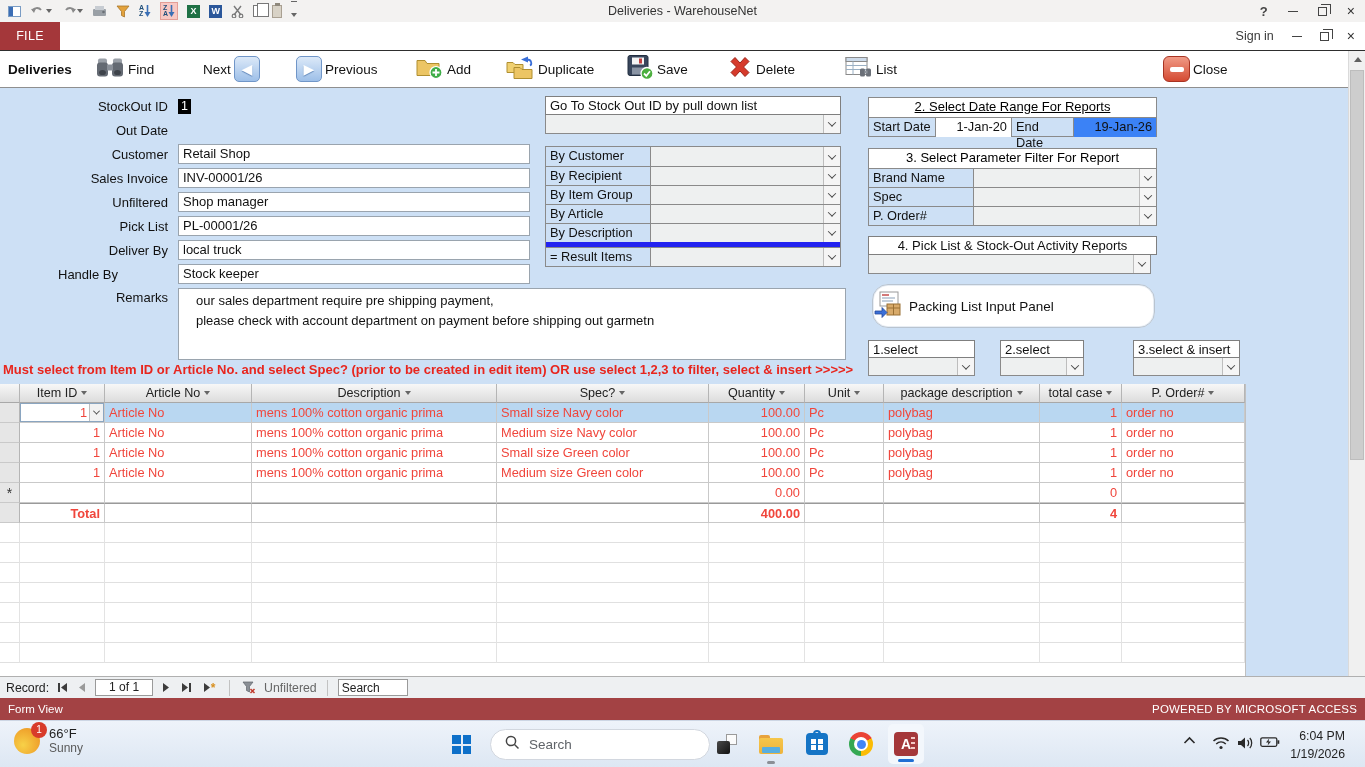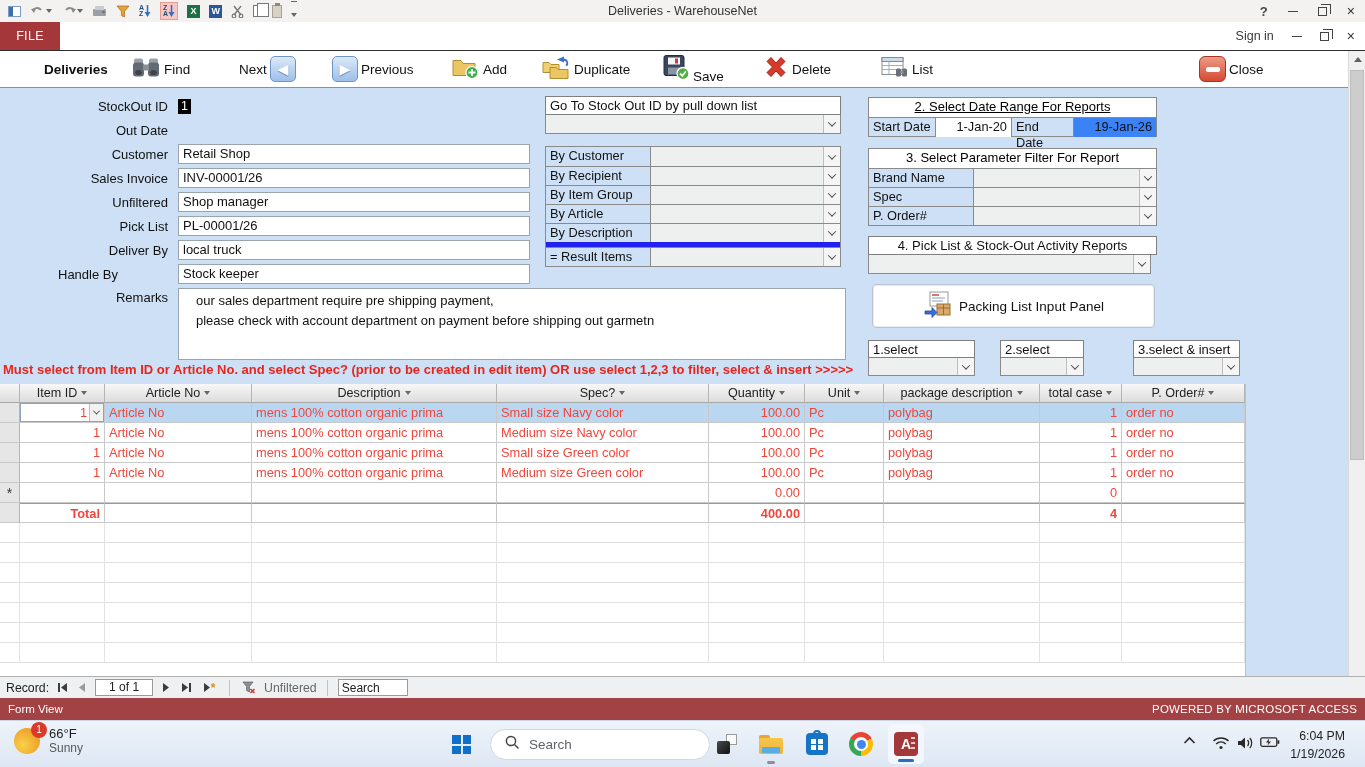--- a/index.html
+++ b/index.html
@@ -27,21 +27,21 @@
   .paste-ic { width:10px; height:13px; border:1px solid #a9a092; background:#d8d2c6; position:relative; }
   .paste-ic::before { content:""; position:absolute; left:1.5px; top:-2.5px; width:5px; height:3px; background:#8f887c; }
 
   
   .menurow { position:absolute; top:22px; left:0; right:0; height:29px; background:#fff; border-bottom:1px solid #2e2e2e; }
   .file-tab { position:absolute; left:0; top:0; width:60px; height:28px; background:#a4373a; color:#fff; display:flex; align-items:center; justify-content:center; font-size:12.5px; letter-spacing:0.3px; }
   .signin-row { position:absolute; right:10px; top:0; height:28px; display:flex; align-items:center; gap:18px; font-size:12.5px; color:#3a3a3a; }
 
   
   .toolbar { position:absolute; top:51px; left:0; right:0; height:37px; background:#fff; border-bottom:1px solid #8f8f8f; }
-  .tbgroup { position:absolute; top:50%; transform:translateY(-50%); display:flex; align-items:center; gap:3px; font-size:13.5px; color:#111; cursor:default;margin-left:36px; }
+  .tbgroup { position:absolute; top:50%; transform:translateY(-50%); display:flex; align-items:center; gap:3px; font-size:13.5px; color:#111; cursor:default; }
   .navbtn { width:26px; height:26px; border-radius:5px; border:1px solid #7096c8; background:linear-gradient(#dce9f8,#9dbfe8); display:flex; align-items:center; justify-content:center; color:#fff; font-size:14px; text-shadow:0 1px 1px #5c84b8; }
   .closebtn { width:27px; height:26px; border-radius:6px; border:1px solid #a83322; background:linear-gradient(#f09a86,#d44a32); display:flex; align-items:center; justify-content:center; }
   .closebtn span { width:14px; height:5px; background:#fff; border-radius:2px; }
 
   
   .flabel { position:absolute; left:8px; width:160px; text-align:right; font-size:13px; color:#111; }
   .finput { position:absolute; left:178px; width:352px; height:20px; background:#fff; border:1px solid #9aa4ae; font-size:13px; color:#111; padding:1px 4px; line-height:16px; }
   .remarks-box { position:absolute; left:178px; top:288px; width:668px; height:72px; background:#fff; border:1px solid #9aa4ae; font-size:13px; color:#111; padding:2px 17px; white-space:pre-line; line-height:1.55; }
   .sid-val { position:absolute; left:178px; top:99px; background:#000; color:#fff; font-size:12.5px; padding:0 3px; line-height:15px; }
 
@@ -52,21 +52,21 @@
   .chev { width:6px; height:6px; border-right:1.5px solid #4a4a4a; border-bottom:1.5px solid #4a4a4a; transform:rotate(45deg) translate(-1px,-1px); }
   .lp-wrap { position:absolute; border:1px solid #8a8a8a; background:#cde0f5; }
   .lp-row { display:flex; height:19px; border-top:1px solid #8a8a8a; }
   .lp-row:first-child { border-top:none; }
   .lp-label { width:105px; font-size:12.8px; color:#111; padding:1px 4px; border-right:1px solid #8a8a8a; }
   .lp-combo { flex:1; position:relative; background:#eef0f0; }
   .divider-blue { height:5px; }
   .dr-cell { font-size:12.8px; color:#111; padding:1px 4px; border-right:1px solid #8a8a8a; height:19px; line-height:16px; }
   .instruction { position:absolute; left:3px; top:362px; font-size:13px; font-weight:600; }
 
-  .packing-btn { position:absolute; left:872px; top:284px; width:283px; height:44px; background:#fff; border:1px solid #b9c4d0; border-radius:4px; box-shadow:0 0 0 1px #e7edf4 inset; display:flex; align-items:center; justify-content:center; gap:4px; font-size:13.5px; color:#111; }
+  .packing-btn { position:absolute; left:872px; top:284px; width:283px; height:44px; background:#fff; border:1px solid #b9c4d0; border-radius:16px; box-shadow:0 0 0 1px #e7edf4 inset; display:flex; align-items:center; gap:4px; font-size:13.5px; color:#111; }
 
   
   .grid-container { position:absolute; left:0; top:384px; width:1246px; height:292px; background:#fff; border-right:1px solid #c0c0c0; }
   .dgrid-row { display:grid; grid-template-columns:20px 85px 147px 245px 212px 96px 79px 156px 82px 123px; height:20px; }
   .dgrid-header { height:19px; }
   .hcell { background:linear-gradient(#f7f7f7,#dcdcdc); border-right:1px solid #b5b5b5; border-bottom:1px solid #a8a8a8; font-size:12.6px; color:#222; display:flex; align-items:center; justify-content:center; gap:4px; position:relative; }
   .selcell { background:#e6e6e6; border-right:1px solid #b5b5b5; border-bottom:1px solid #c9c9c9; display:flex; align-items:center; justify-content:center; font-size:14px; color:#333; }
   .dcell { border-right:1px solid #c9c9c9; border-bottom:1px solid #c9c9c9; font-size:12.8px; padding:2px 4px; overflow:hidden; white-space:nowrap; line-height:15px; }
   .num { text-align:right; }
   .red { color:#f0463c; }
@@ -279,21 +279,21 @@
         <svg width="30" height="26" viewBox="0 0 30 26">
             <path d="M23 2 L16 5 L23 8 Z" fill="#3a6fd8"></path>
             <path d="M22 5 C27 5 27 10 25 11" fill="none" stroke="#3a6fd8" stroke-width="1.8"></path>
             <path d="M2 8 L8 8 L10 10 L18 10 L18 18 L2 18 Z" fill="#f0d070" stroke="#b08f30"></path>
             <path d="M9 13 L15 13 L17 15 L27 15 L27 24 L9 24 Z" fill="#ecc564" stroke="#b08f30"></path>
           </svg>
       </span>
       <span>Duplicate</span>
     </div>
 
-    <div class="tbgroup" style="left:627px;align-items:flex-end;">
+    <div class="tbgroup" style="left:627px;">
       <span>
         <svg width="27" height="26" viewBox="0 0 27 26">
             <rect x="1" y="1" width="20" height="20" rx="2" fill="#39465c" stroke="#222e40"></rect>
             <rect x="5" y="3" width="12" height="7" fill="#f5f5f5"></rect>
             <rect x="12" y="4" width="3" height="5" fill="#c24040"></rect>
             <rect x="5" y="13" width="12" height="7" fill="#8a94a4"></rect>
             <circle cx="20" cy="19" r="6" fill="#4caf3f" stroke="#fff" stroke-width="1.3"></circle>
             <path d="M17 19 L19.3 21.3 L23 16.8" fill="none" stroke="#fff" stroke-width="1.8"></path>
           </svg>
       </span>

